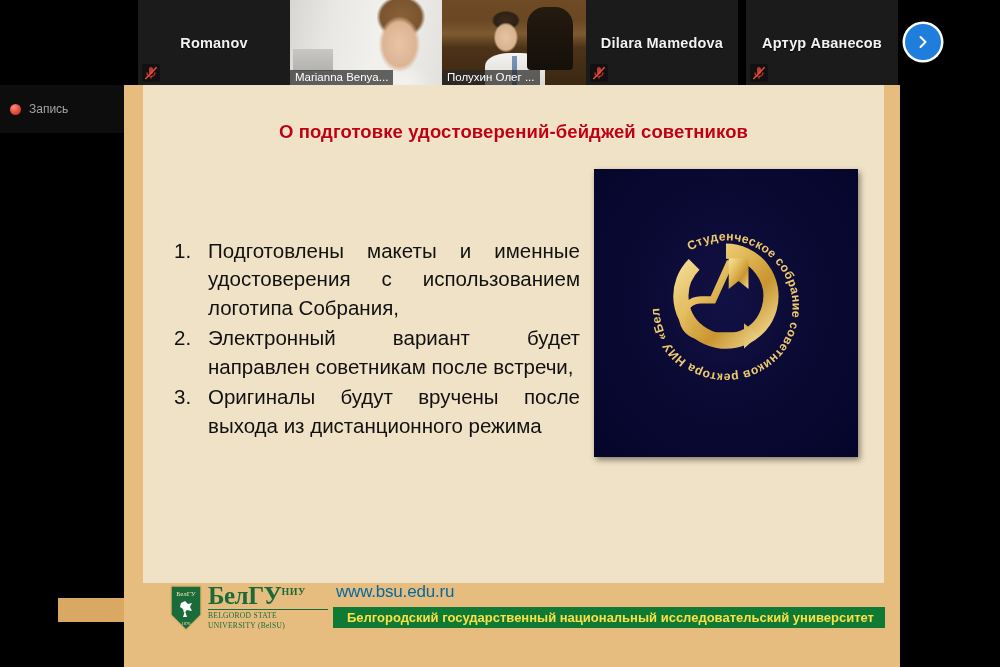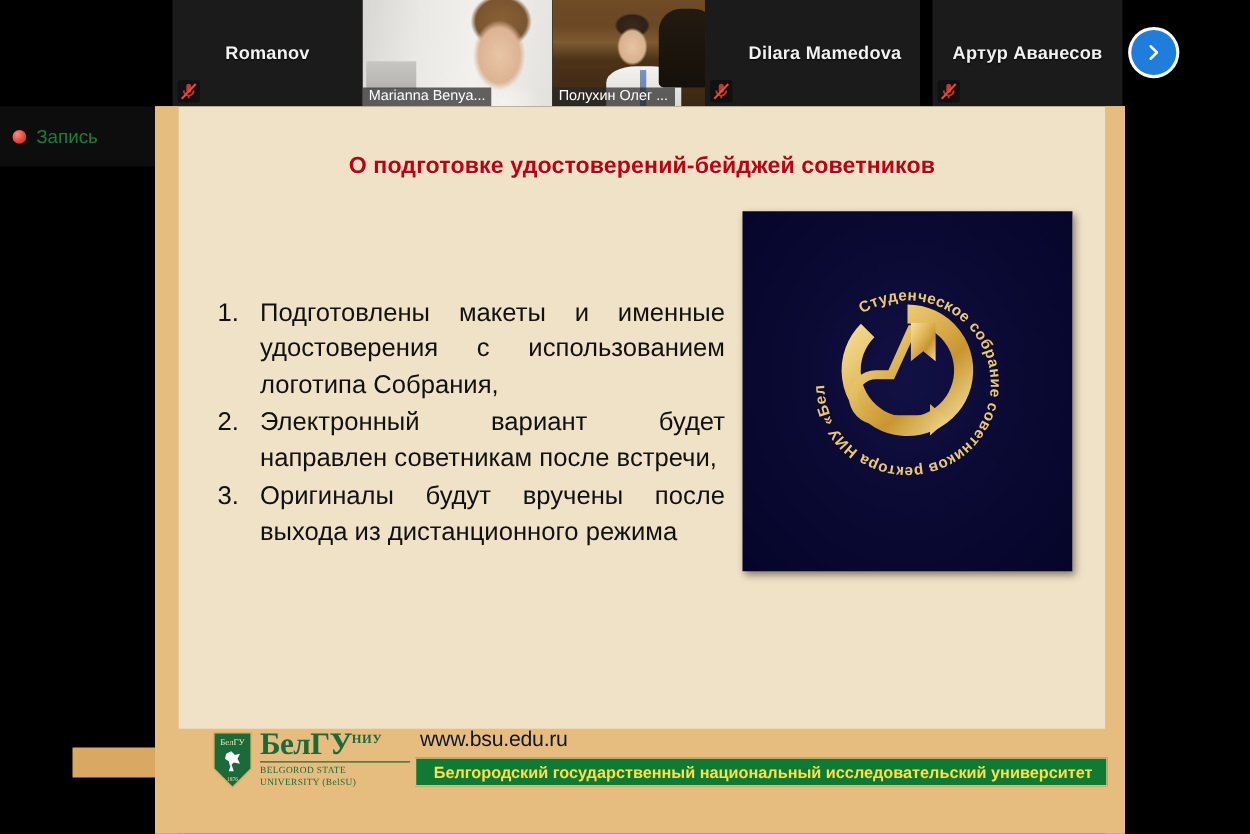--- a/index.html
+++ b/index.html
@@ -133,21 +133,21 @@
     display: flex; align-items: center;
     padding-left: 10px;
     box-sizing: border-box;
     gap: 8px;
   }
   .recdot {
     width: 11px; height: 11px;
     border-radius: 50%;
     background: radial-gradient(circle at 35% 30%, #ff8a7a, #d63b2a 70%, #a32a1d);
   }
-  .rectext { color: #15803d; font-size: 15px; text-align: right; }
+  .rectext { color: #a3a3a3; font-size: 12px; text-align: right; }
 
   
   .slide {
     position: absolute;
     left: 124px; top: 85px;
     width: 776px; height: 582px;
     background: #f0e2c6;
     overflow: hidden;
   }
   .slide-leftband {
@@ -262,21 +262,21 @@
     line-height: 1.26;
     letter-spacing: .3px;
     border-top: 1px solid #1a6b39;
     padding-top: 1px;
     margin-top: 1px;
     white-space: nowrap;
   }
   .site-url {
     position: absolute;
     left: 212px; top: 11px;
-    color: #0f172a;
+    color: #0369a1;
     font-size: 17px;
     letter-spacing: -.2px;
   }
   .greenbar {
     position: absolute;
     left: 208px; right: 14px; top: 35px;
     height: 23px;
     background: #0f7a33;
     border: 1.5px solid #e7bd7f;
     box-sizing: border-box;
@@ -315,21 +315,21 @@
       <div class="vlabel">Marianna Benya...</div>
     </div>
 
     <div class="tile video speaking" style="left:442px; width:152px;">
       <div class="cam-b">
         <div class="chair"></div>
       </div>
       <div class="vlabel">Полухин Олег ...</div>
     </div>
 
-    <div class="tile namecard" style="left:564px; width:152px;padding-left:20px;">
+    <div class="tile namecard" style="left:586px; width:152px;">
       <div class="pname">Dilara Mamedova</div>
       <div class="micoff">
         <svg width="18" height="18" viewBox="0 0 18 18">
           <rect x="7" y="3" width="4" height="7.2" rx="2" fill="#c0392b"></rect>
           <path d="M5 8.4a4 4 0 0 0 8 0" fill="none" stroke="#c0392b" stroke-width="1.4"></path>
           <line x1="9" y1="12.4" x2="9" y2="14.6" stroke="#c0392b" stroke-width="1.4"></line>
           <line x1="3.4" y1="15" x2="14.6" y2="3.2" stroke="#e74c3c" stroke-width="1.6"></line>
         </svg>
       </div>
     </div>

